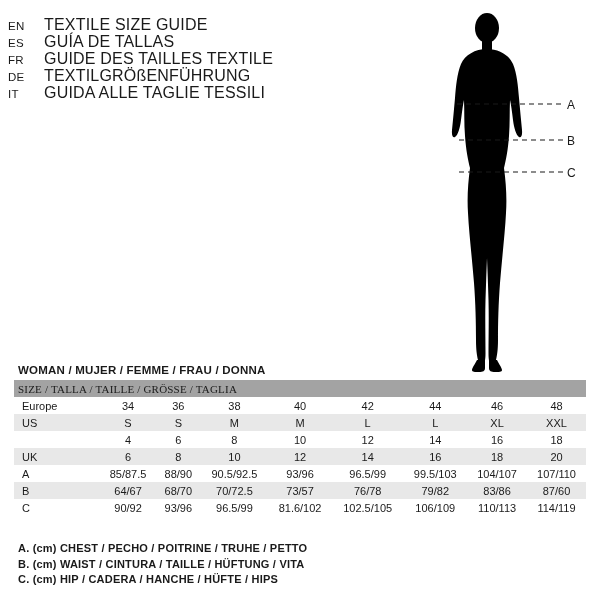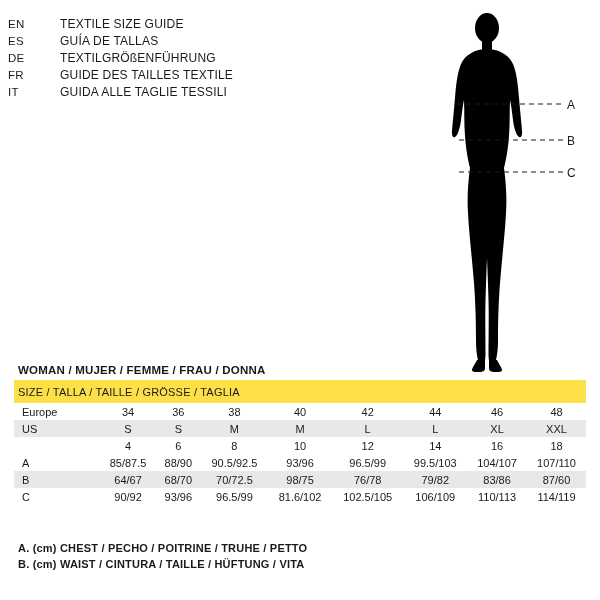--- a/index.html
+++ b/index.html
@@ -35,24 +35,23 @@
     height: 17px;
     line-height: 17px;
   }
   .lang-code {
     width: 36px;
     font-size: 11.5px;
     letter-spacing: 0.3px;
     color: #1a1a1a;
   }
   .lang-text {
-    font-size: 12px;
+    font-size: 16px;
     letter-spacing: 0.2px;
     color: #1a1a1a;
-    margin-left: 16px;
   }
 
   
   .figure-wrap {
     position: absolute;
     left: 415px;
     top: 8px;
     width: 175px;
     height: 370px;
   }
@@ -88,26 +87,27 @@
     font-size: 11px;
   }
   table.size-table td {
     height: 17px;
     padding: 0 4px;
     color: #1a1a1a;
     text-align: center;
     white-space: nowrap;
   }
   table.size-table tr.header-row td {
-    background: #fde047;
+    background: #a3a3a3;
     text-align: left;
     font-weight: normal;
     letter-spacing: 0.2px;
     font-size: 11px;
-    height: 23px;
+    height: 17px;
+    font-family: Liberation Serif, serif;
   }
   table.size-table tr.shaded td {
     background: #e8e8e8;
   }
   table.size-table tr.plain td {
     background: #ffffff;
   }
   table.size-table td.rowlabel {
     text-align: left;
     padding-left: 8px;
@@ -137,26 +137,26 @@
   <div class="lang-block">
     <div class="lang-row">
       <span class="lang-code">EN</span>
       <span class="lang-text">TEXTILE SIZE GUIDE</span>
     </div>
     <div class="lang-row">
       <span class="lang-code">ES</span>
       <span class="lang-text">GUÍA DE TALLAS</span>
     </div>
     <div class="lang-row">
+      <span class="lang-code">FR</span>
+      <span class="lang-text">GUIDE DES TAILLES TEXTILE</span>
+    </div>
+    <div class="lang-row">
       <span class="lang-code">DE</span>
       <span class="lang-text">TEXTILGRÖßENFÜHRUNG</span>
-    </div>
-    <div class="lang-row">
-      <span class="lang-code">FR</span>
-      <span class="lang-text">GUIDE DES TAILLES TEXTILE</span>
     </div>
     <div class="lang-row">
       <span class="lang-code">IT</span>
       <span class="lang-text">GUIDA ALLE TAGLIE TESSILI</span>
     </div>
   </div>
 
   <div class="figure-wrap">
     <svg width="175" height="370" viewBox="0 0 175 370" xmlns="http://www.w3.org/2000/svg">
       <g fill="#000000">
@@ -249,37 +249,48 @@
         <td class="rowlabel"></td>
         <td>4</td>
         <td>6</td>
         <td>8</td>
         <td>10</td>
         <td>12</td>
         <td>14</td>
         <td>16</td>
         <td>18</td>
       </tr>
+      <tr class="shaded">
+        <td class="rowlabel">UK</td>
+        <td>6</td>
+        <td>8</td>
+        <td>10</td>
+        <td>12</td>
+        <td>14</td>
+        <td>16</td>
+        <td>18</td>
+        <td>20</td>
+      </tr>
       <tr class="plain">
         <td class="rowlabel">A</td>
         <td>85/87.5</td>
         <td>88/90</td>
         <td>90.5/92.5</td>
         <td>93/96</td>
         <td>96.5/99</td>
         <td>99.5/103</td>
         <td>104/107</td>
         <td>107/110</td>
       </tr>
       <tr class="shaded">
         <td class="rowlabel">B</td>
         <td>64/67</td>
         <td>68/70</td>
         <td>70/72.5</td>
-        <td>98/75</td>
+        <td>73/57</td>
         <td>76/78</td>
         <td>79/82</td>
         <td>83/86</td>
         <td>87/60</td>
       </tr>
       <tr class="plain">
         <td class="rowlabel">C</td>
         <td>90/92</td>
         <td>93/96</td>
         <td>96.5/99</td>
@@ -288,15 +299,16 @@
         <td>106/109</td>
         <td>110/113</td>
         <td>114/119</td>
       </tr>
     </tbody>
   </table>
 
   <div class="footnotes">
     <div class="footnote">A. (cm) CHEST / PECHO / POITRINE / TRUHE / PETTO</div>
     <div class="footnote">B. (cm) WAIST / CINTURA / TAILLE / HÜFTUNG / VITA</div>
+    <div class="footnote">C. (cm) HIP / CADERA / HANCHE / HÜFTE / HIPS</div>
   </div>
 
 </div>
 
 </body></html>

